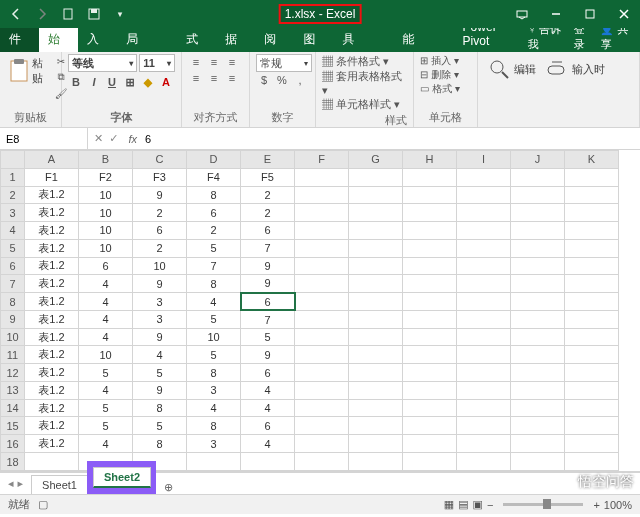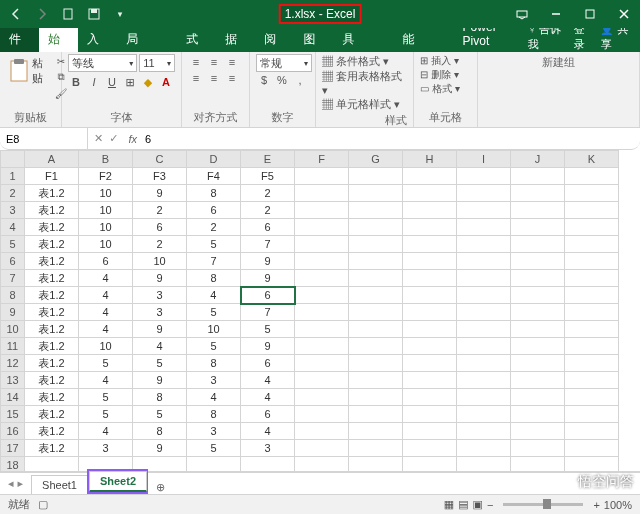--- a/index.html
+++ b/index.html
@@ -23,40 +23,40 @@
 .grp-body{display:flex;gap:4px;align-items:flex-start;flex:1;}
 .big-btn{display:flex;flex-direction:row;align-items:center;gap:2px;font-size:11px;color:#444;padding:2px;}
 .icon-box{width:26px;height:26px;display:flex;align-items:center;justify-content:center;}
 .mini-col{display:flex;flex-direction:column;gap:2px;}
 .mini{width:16px;height:14px;display:flex;align-items:center;justify-content:center;font-size:10px;color:#555;}
 .combo{height:18px;border:1px solid #bbb;background:#fff;display:flex;align-items:center;padding:0 3px;font-size:11px;color:#444;}
 .combo .arr{margin-left:auto;font-size:8px;}
 .font-row{display:flex;gap:2px;margin-bottom:2px;}
 .btn-row{display:flex;gap:2px;}
 .sq{width:16px;height:16px;border:1px solid transparent;display:flex;align-items:center;justify-content:center;font-size:11px;color:#555;}
-.namebar{height:22px;background:#fff;border-bottom:1px solid #d4d4d4;display:flex;align-items:center;font-size:11px;border-radius:9px;}
+.namebar{height:22px;background:#fff;border-bottom:1px solid #d4d4d4;display:flex;align-items:center;font-size:11px;}
 .namebox{width:88px;height:100%;border-right:1px solid #d4d4d4;padding:0 6px;display:flex;align-items:center;}
 .fx-btns{display:flex;gap:6px;padding:0 6px;color:#888;}
 .fx-label{font-style:italic;padding:0 4px;color:#666;}
 .formula{flex:1;padding:0 4px;}
 .grid-area{display:flex;height:322px;overflow:hidden;border-bottom:1px solid #d4d4d4;}
 table{border-collapse:collapse;table-layout:fixed;}
 th,td{border:1px solid #d4d4d4;font-size:11px;height:17px;padding:0 3px;text-align:center;color:#333;background:#fff;}
 th{background:#e6e6e6;font-weight:normal;color:#555;}
 th.corner{background:#e6e6e6;width:24px;}
 th.col{width:54px;}
 th.rowh{width:24px;text-align:center;}
 td.dl{text-align:center;}
 td.sel{border:2px solid #217346 !important;position:relative;}
 .sheetbar{height:22px;background:#fff;display:flex;align-items:center;font-size:11px;border-top:1px solid #d4d4d4;position:relative;}
 .sheet-nav{display:flex;gap:4px;padding:0 8px;color:#888;}
 .sheet-tabs{display:flex;align-items:flex-end;height:100%;}
 .sheet-tab{padding:3px 10px;border:1px solid #ccc;border-bottom:none;background:#fff;color:#444;margin-right:-1px;text-align:center;}
 .sheet-tab.active{color:#217346;border-bottom:2px solid #217346;background:#fff;font-weight:bold;}
-.sheet-highlight{border:2px solid #8b5cf6;padding:0;}
+.sheet-highlight{border:6px solid #8b5cf6;padding:0;}
 .sheet-add{padding:0 8px;color:#666;}
 .statusbar{height:20px;background:#f1f1f1;display:flex;align-items:center;font-size:11px;color:#555;padding:0 8px;border-top:1px solid #d4d4d4;}
 .statusbar .sp{flex:1;}
 .view-btns{display:flex;gap:4px;align-items:center;}
 .zoom-slider{width:80px;height:3px;background:#bbb;position:relative;margin:0 6px;}
 .zoom-slider .thumb{position:absolute;width:8px;height:10px;background:#888;top:-4px;left:50%;}
 .watermark{position:absolute;right:6px;bottom:26px;font-size:14px;color:#fff;opacity:.85;text-shadow:0 0 3px #000;pointer-events:none;}
 svg{display:block;}
 </style>
 </head>
@@ -149,21 +149,21 @@
       </div>
       <div class="mini-col">
         <div class="mini">✂</div>
         <div class="mini">⧉</div>
         <div class="mini">🖌</div>
       </div>
     </div>
     <div class="grp-label">剪贴板</div>
   </div>
 
-  <div class="group" style="width:120px;">
+  <div class="group" style="width:120px;font-weight:bold;">
     <div style="flex:1;">
       <div class="font-row">
         <div class="combo" style="width:70px;">
             <span>等线</span>
             <span class="arr">▾</span>
           </div>
         <div class="combo" style="width:36px;">
             <span>11</span>
             <span class="arr">▾</span>
           </div>
@@ -231,21 +231,40 @@
   <div class="group" style="width:64px;">
     <div style="flex:1;font-size:10px;color:#555;">
       <div>⊞ <span>插入</span> ▾</div>
       <div>⊟ <span>删除</span> ▾</div>
       <div>▭ <span>格式</span> ▾</div>
     </div>
     <div class="grp-label">单元格</div>
   </div>
 
   <div class="group" style="flex:1;">
-    <div class="grp-label">新建组</div>
+    <div class="grp-body">
+      <div class="big-btn">
+          <div class="icon-box">
+            <svg width="22" height="22">
+              <circle cx="9" cy="9" r="6" fill="none" stroke="#555"></circle>
+              <line x1="14" y1="14" x2="20" y2="20" stroke="#555" stroke-width="2"></line>
+            </svg>
+          </div>
+          <span>编辑</span>
+        </div>
+      <div class="big-btn">
+          <div class="icon-box">
+            <svg width="22" height="22">
+              <rect x="2" y="8" width="16" height="8" rx="4" fill="none" stroke="#555"></rect>
+              <path d="M6 4h10" stroke="#555"></path>
+            </svg>
+          </div>
+          <span>输入时</span>
+        </div>
+    </div>
   </div>
 </div>
 
 <div class="namebar">
   <div class="namebox">
       <span>E8</span>
     </div>
   <div class="fx-btns">
     <span>✕</span>
     <span>✓</span>
@@ -481,34 +500,20 @@
           <td class=""></td>
           <td class=""></td>
         </tr>
         <tr>
           <th class="rowh">16</th>
           <td class="dl">表1.2</td>
           <td class="">4</td>
           <td class="">8</td>
           <td class="">3</td>
           <td class="">4</td>
-          <td class=""></td>
-          <td class=""></td>
-          <td class=""></td>
-          <td class=""></td>
-          <td class=""></td>
-          <td class=""></td>
-        </tr>
-        <tr>
-          <th class="rowh">17</th>
-          <td class="dl">表1.2</td>
-          <td class="">3</td>
-          <td class="">9</td>
-          <td class="">5</td>
-          <td class="">3</td>
           <td class=""></td>
           <td class=""></td>
           <td class=""></td>
           <td class=""></td>
           <td class=""></td>
           <td class=""></td>
         </tr>
         <tr>
           <th class="rowh">18</th>
           <td class="dl"></td>

